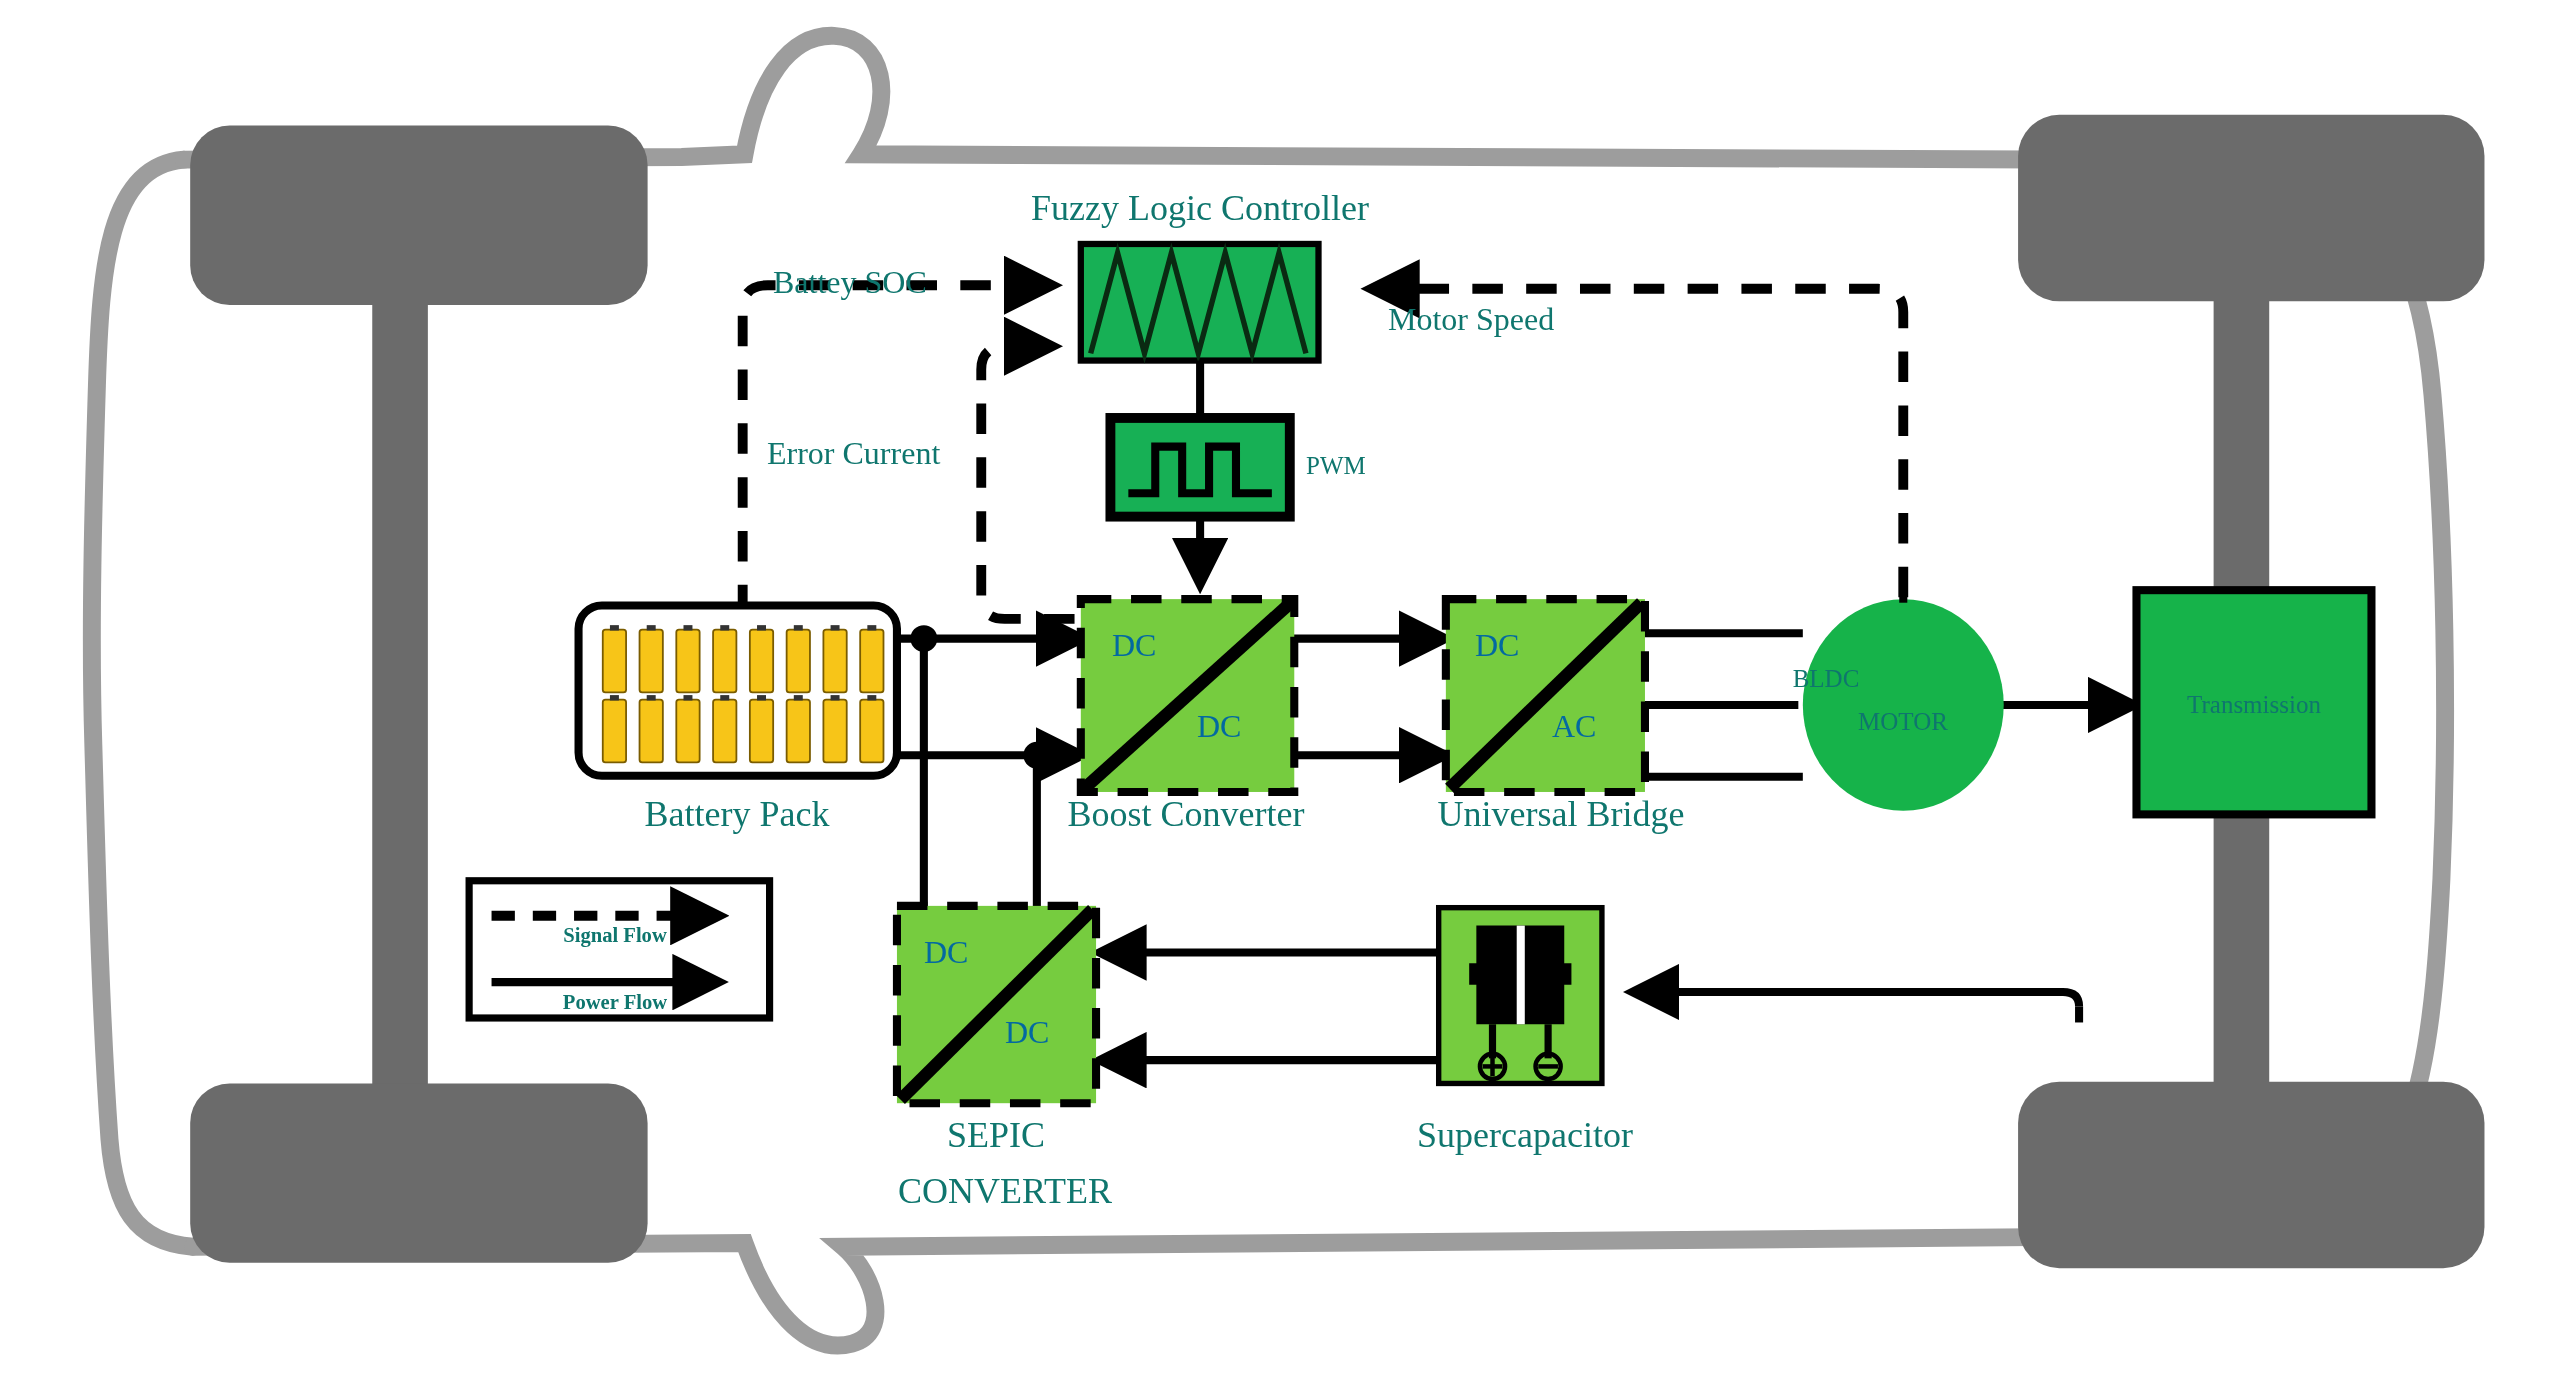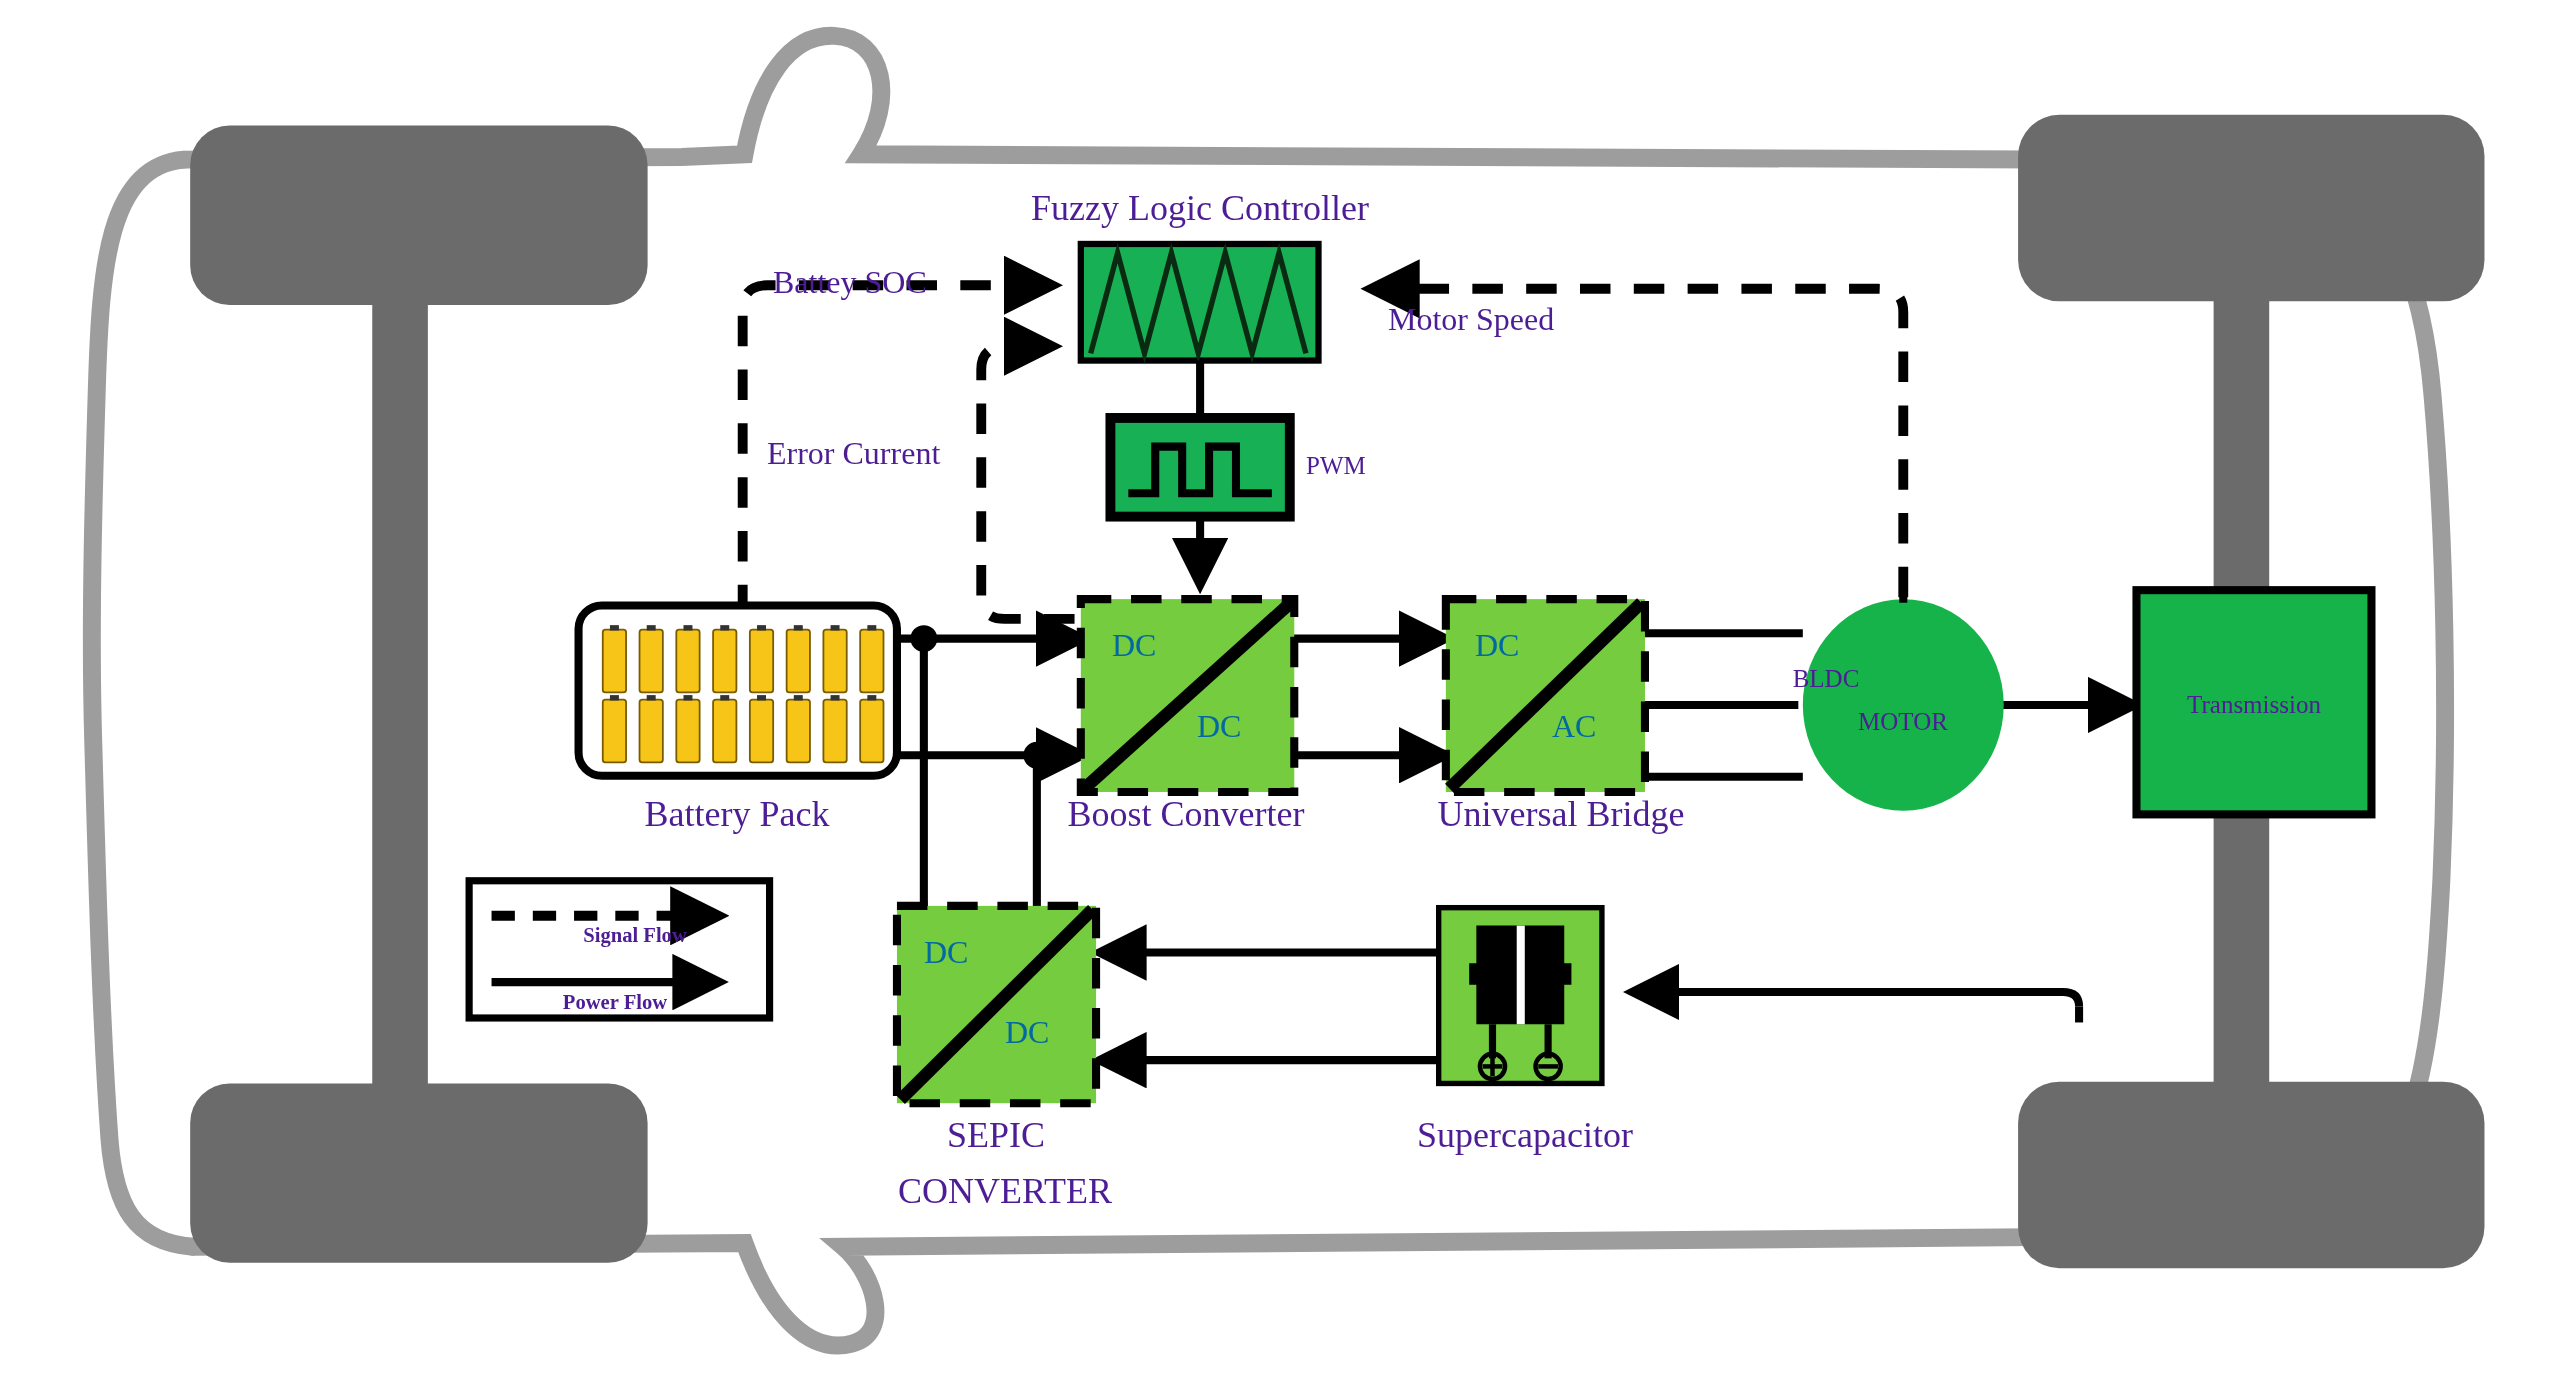--- a/index.html
+++ b/index.html
@@ -20,21 +20,21 @@
   }
   #stage svg {
     position: absolute;
     top: 0;
     left: 0;
     width: 2576px;
     height: 1392px;
   }
   .lbl {
     position: absolute;
-    color: #4c1d95;
+    color: #0f766e;
     font-family: "Liberation Serif", "DejaVu Serif", serif;
     white-space: pre;
     line-height: 1.12;
     pointer-events: none;
   }
   .lbl.ctr { transform: translate(-50%, -50%); text-align: center; }
   .big  { font-size: 36px; }
   .mid  { font-size: 32px; }
   .sml  { font-size: 25px; }
   .tiny { font-size: 20.6px; font-weight: bold; }
@@ -274,17 +274,17 @@
 
   <div class="lbl sml ctr" style="left:2254px; top:705px;">Transmission</div>
 
   <div class="lbl blkw" style="left:924px; top:935px;">DC</div>
   <div class="lbl blkw" style="left:1005px; top:1015px;">DC</div>
   <div class="lbl big ctr" style="left:996px; top:1135px;">SEPIC</div>
   <div class="lbl big ctr" style="left:996px; top:1191px;margin-left:9px;">CONVERTER</div>
 
   <div class="lbl big ctr" style="left:1525px; top:1135px;">Supercapacitor</div>
 
-  <div class="lbl tiny ctr" style="left:615px; top:936px;margin-left:20px;">Signal Flow</div>
+  <div class="lbl tiny ctr" style="left:615px; top:936px;">Signal Flow</div>
   <div class="lbl tiny ctr" style="left:615px; top:1003px;">Power Flow</div>
 
 </div>
 
 
 </body></html>

